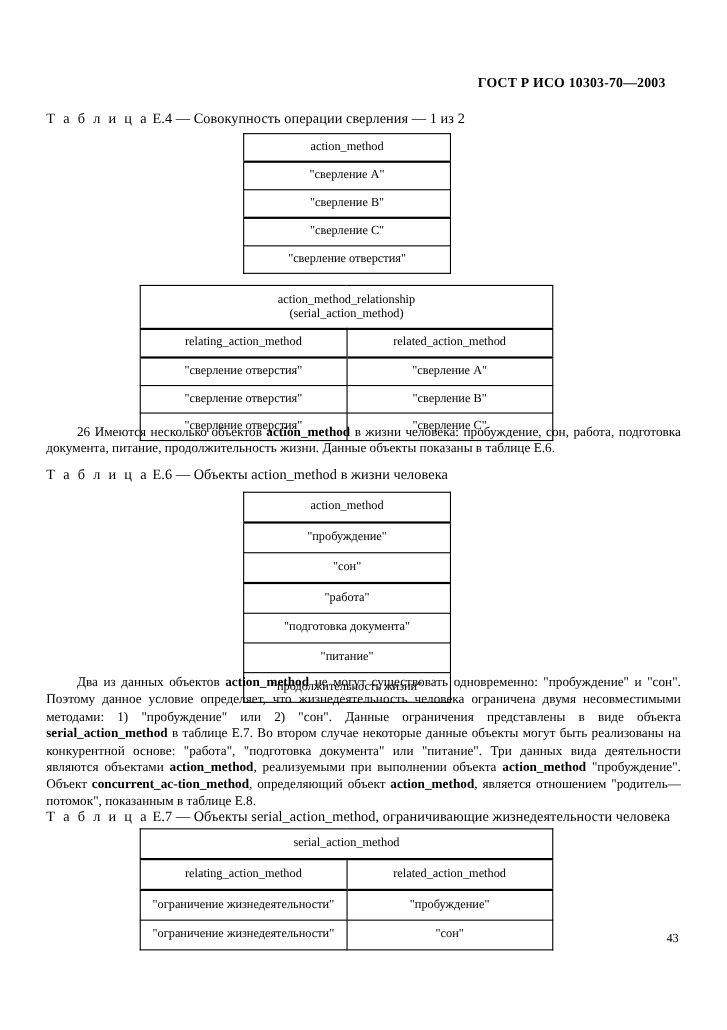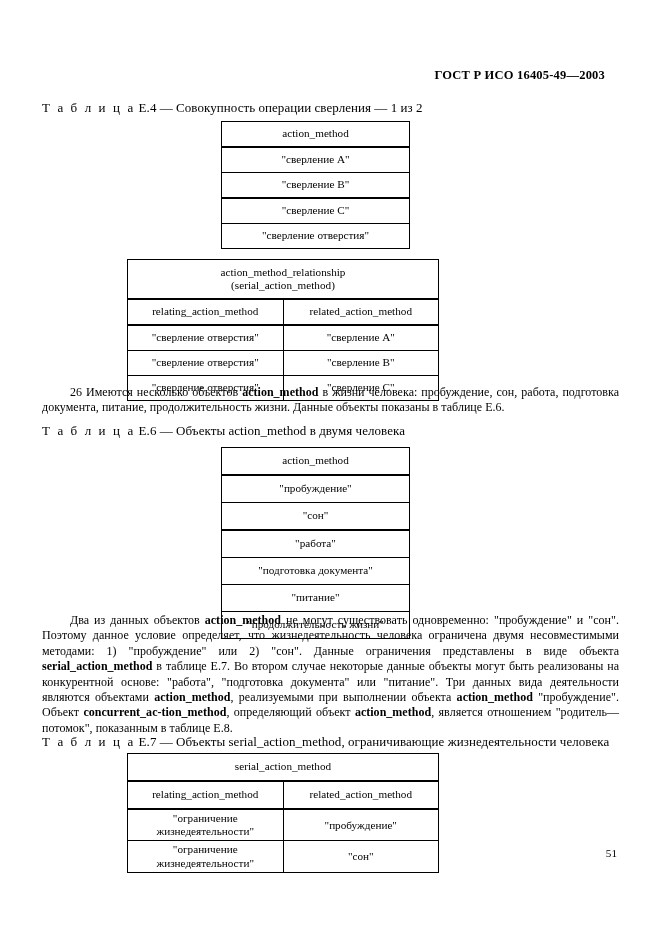--- a/index.html
+++ b/index.html
@@ -61,21 +61,21 @@
     padding: 2px 4px;
     line-height: 1.18;
   }
   table.tbl td.hdr-main {
     border-bottom-width: 2px;
   }
   table.tbl td.thick-bottom {
     border-bottom-width: 2px;
   }
   .tbl-narrow { left: 221px; width: 189px; }
-  .tbl-wide   { left: 127px; width: 312px; border-radius: 14px; }
+  .tbl-wide   { left: 127px; width: 376px; border-radius: 14px; }
 
   .tbl-e4 { top: 121px; }
   .tbl-e4 td { height: 20px; }
 
   .tbl-e5 { top: 259px; }
   .tbl-e5 td { height: 20px; }
   .tbl-e5 td.two-line { height: 34px; }
 
   .tbl-e6 { top: 447px; }
   .tbl-e6 td { height: 22px; }
@@ -109,21 +109,21 @@
     right: 44px;
     top: 847px;
     font-size: 11.2px;
   }
 </style>
 </head>
 <body>
 
 <div class="page">
 
-  <div class="doc-header">ГОСТ Р ИСО 16405-49—2003</div>
+  <div class="doc-header">ГОСТ Р ИСО 10303-70—2003</div>
 
   <div class="caption cap-e4"><span class="spaced">Т а б л и ц а</span><span> Е.4 — Совокупность операции сверления — 1 из 2</span></div>
 
   <table class="tbl tbl-narrow tbl-e4">
     <tbody>
         <tr>
       <td class="hdr-main">action_method</td>
     </tr>
     <tr>
       <td>"сверление А"</td>
@@ -163,21 +163,21 @@
     </tr>
     <tr>
       <td>"сверление отверстия"</td>
       <td>"сверление С"</td>
     </tr>
   </tbody>
     </table>
 
   <div class="para p-26"><span>26 Имеются несколько объектов </span><b>action_method</b><span> в жизни человека: пробуждение, сон, работа, подготовка документа, питание, продолжительность жизни. Данные объекты показаны в таблице Е.6.</span></div>
 
-  <div class="caption cap-e6"><span class="spaced">Т а б л и ц а</span><span> Е.6 — Объекты action_method в двумя человека</span></div>
+  <div class="caption cap-e6"><span class="spaced">Т а б л и ц а</span><span> Е.6 — Объекты action_method в жизни человека</span></div>
 
   <table class="tbl tbl-narrow tbl-e6">
     <tbody>
         <tr>
       <td class="hdr-main">action_method</td>
     </tr>
     <tr>
       <td>"пробуждение"</td>
     </tr>
     <tr>
@@ -215,15 +215,15 @@
       <td>"ограничение жизнедеятельности"</td>
       <td>"пробуждение"</td>
     </tr>
     <tr>
       <td>"ограничение жизнедеятельности"</td>
       <td>"сон"</td>
     </tr>
   </tbody>
     </table>
 
-  <div class="page-number">51</div>
+  <div class="page-number">43</div>
 
 </div>
 
 </body></html>

